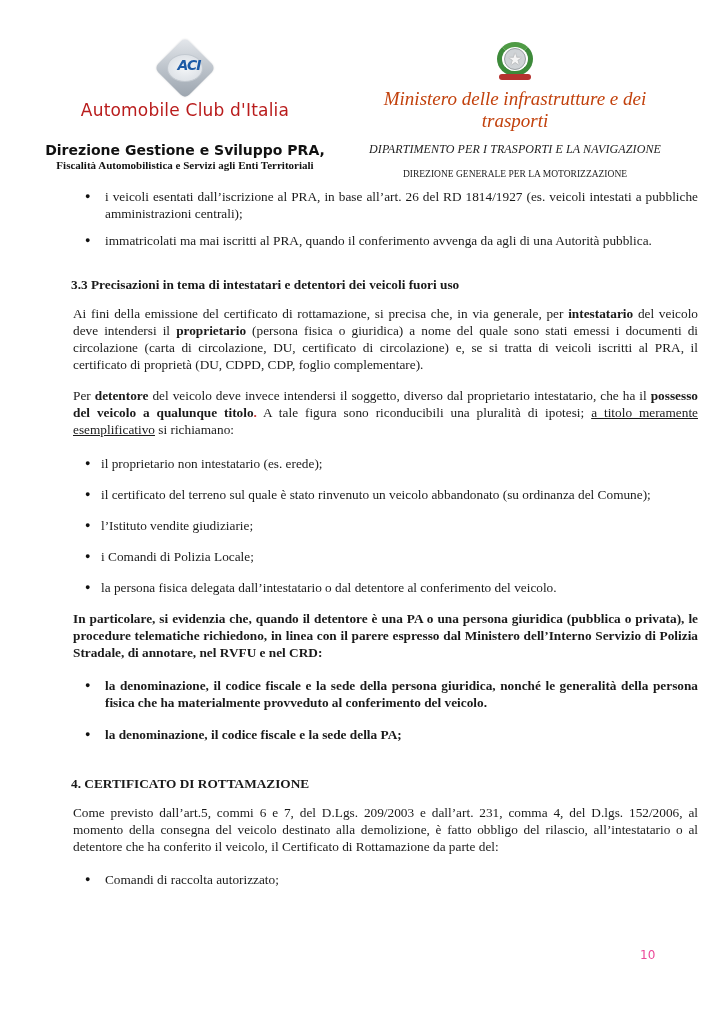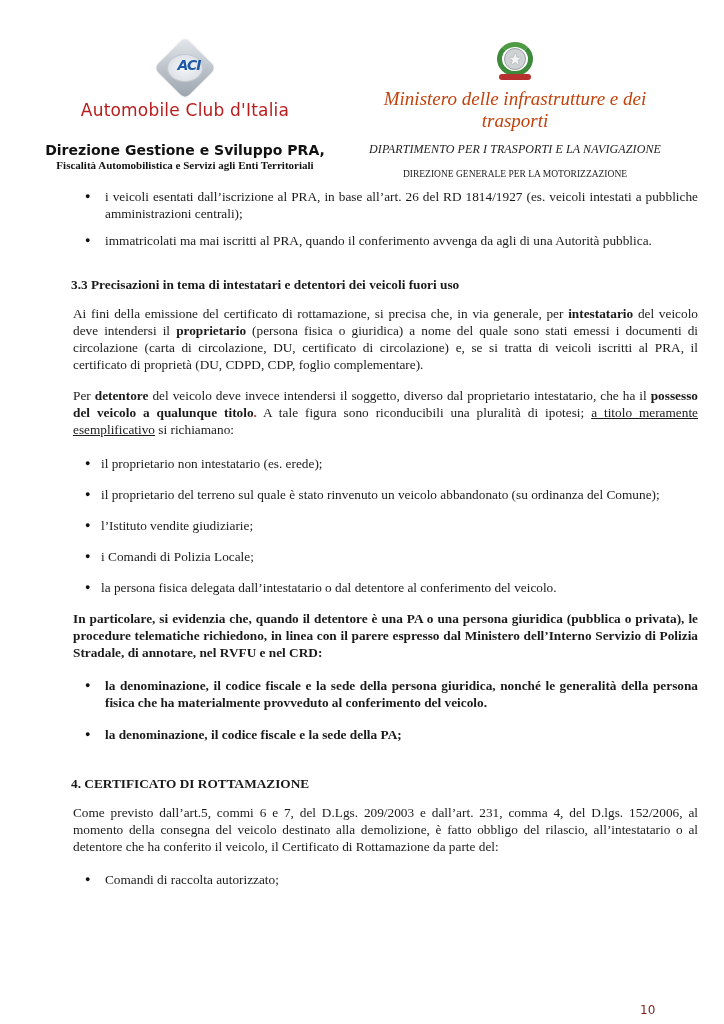--- a/index.html
+++ b/index.html
@@ -33,21 +33,21 @@
 
   .content { position: absolute; left: 55px; top: 180px; width: 625px; font-size: 13.3px; line-height: 17px; text-align: justify; margin-left: 18px; }
   .bullet { position: relative; padding-left: 18px; margin-left: 14px; }
   .bullet::before { content: "\25CF"; position: absolute; left: -2px; top: 0; font-size: 9px; color: #111; }
   .bullet.tight { padding-left: 14px; }
   .b { font-weight: bold; }
   .u { text-decoration: underline; }
   .red { color: #c33; }
   h3 { font-size: 13.3px; font-weight: bold; }
   h2 { font-size: 13.3px; font-weight: bold; margin-left: -2px; }
-  .page-num { position: absolute; left: 640px; top: 1003px; font-family: "DejaVu Sans", sans-serif; font-size: 12px; color: #7f1d1d; }
+  .page-num { position: absolute; left: 640px; top: 948px; font-family: "DejaVu Sans", sans-serif; font-size: 12px; color: #ec4899; }
 </style>
 </head>
 <body>
 
 <div class="header-left">
   <div class="aci-logo">
     <div class="aci-diamond"></div>
     <div class="aci-ring"></div>
     <div class="aci-text">ACI</div>
   </div>
@@ -73,21 +73,21 @@
   <div class="bullet" style="margin-top:8px;">i veicoli esentati dall’iscrizione al PRA, in base all’art. 26 del RD 1814/1927 (es. veicoli intestati a pubbliche amministrazioni centrali);</div>
   <div class="bullet" style="margin-top:10px;">immatricolati ma mai iscritti al PRA, quando il conferimento avvenga da agli di una Autorità pubblica.</div>
 
   <h3 style="margin-top:27px; margin-left:-2px;">3.3 Precisazioni in tema di intestatari e detentori dei veicoli fuori uso</h3>
 
   <p style="margin-top:12px;"><span>Ai fini della emissione del certificato di rottamazione, si precisa che, in via generale, per </span><span class="b">intestatario</span><span> del veicolo deve intendersi il </span><span class="b">proprietario</span><span> (persona fisica o giuridica) a nome del quale sono stati emessi i documenti di circolazione (carta di circolazione, DU, certificato di circolazione) e, se si tratta di veicoli iscritti al PRA, il certificato di proprietà (DU, CDPD, CDP, foglio complementare).</span></p>
 
   <p style="margin-top:14px;"><span>Per </span><span class="b">detentore</span><span> del veicolo deve invece intendersi il soggetto, diverso dal proprietario intestatario, che ha il </span><span class="b">possesso del veicolo a qualunque titolo</span><span class="b red">.</span><span> A tale figura sono riconducibili una pluralità di ipotesi; </span><span class="u">a titolo meramente esemplificativo</span><span> si richiamano:</span></p>
 
   <div class="bullet tight" style="margin-top:17px;">il proprietario non intestatario (es. erede);</div>
-  <div class="bullet tight" style="margin-top:14px;">il proprietario del terreno sul quale è stato rinvenuto un veicolo abbandonato (su ordinanza del Comune);</div>
+  <div class="bullet tight" style="margin-top:14px;">il certificato del terreno sul quale è stato rinvenuto un veicolo abbandonato (su ordinanza del Comune);</div>
   <div class="bullet tight" style="margin-top:14px;">l’Istituto vendite giudiziarie;</div>
   <div class="bullet tight" style="margin-top:14px;">i Comandi di Polizia Locale;</div>
   <div class="bullet tight" style="margin-top:14px;">la persona fisica delegata dall’intestatario o dal detentore al conferimento del veicolo.</div>
 
   <p class="b" style="margin-top:14px;">In particolare, si evidenzia che, quando il detentore è una PA o una persona giuridica (pubblica o privata), le procedure telematiche richiedono, in linea con il parere espresso dal Ministero dell’Interno Servizio di Polizia Stradale, di annotare, nel RVFU e nel CRD:</p>
 
   <div class="bullet b" style="margin-top:16px;">la denominazione, il codice fiscale e la sede della persona giuridica, nonché le generalità della persona fisica che ha materialmente provveduto al conferimento del veicolo.</div>
   <div class="bullet b" style="margin-top:15px;">la denominazione, il codice fiscale e la sede della PA;</div>
 
   <h2 style="margin-top:32px;">4. CERTIFICATO DI ROTTAMAZIONE</h2>

